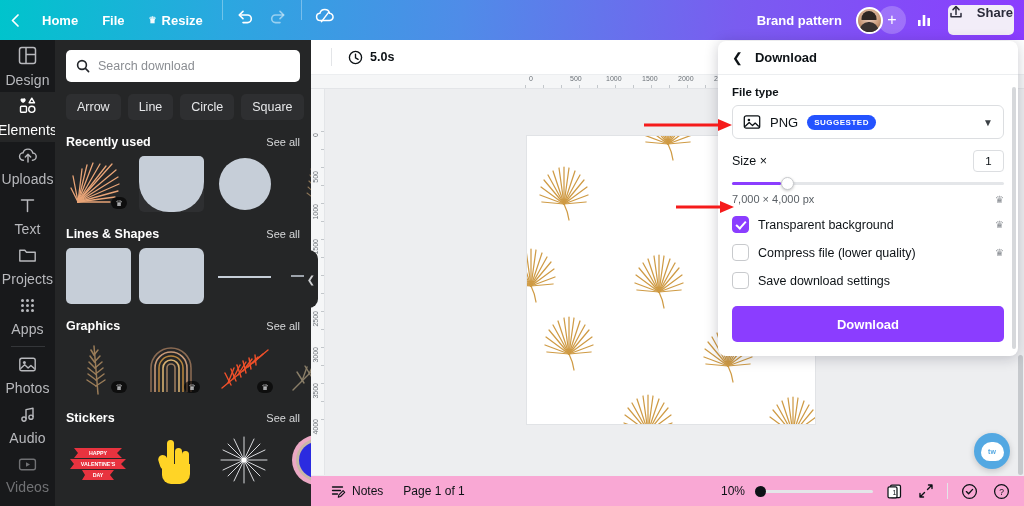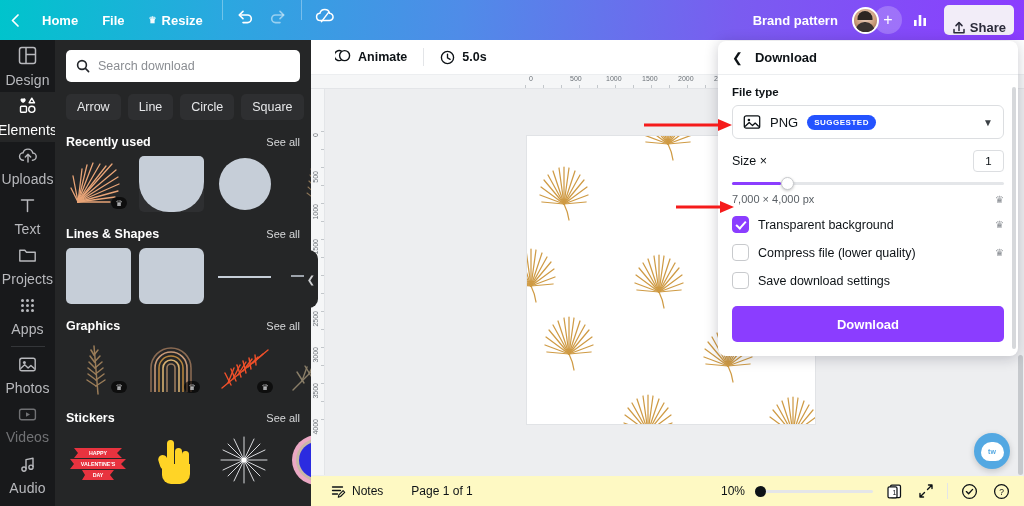--- a/index.html
+++ b/index.html
@@ -48,21 +48,21 @@
     content: ""; position: absolute; left: 50%; top: 12%; transform: translateX(-50%);
     width: 15px; height: 9px; border-radius: 8px 8px 0 0; background: #2e2622; z-index: 2;
   }
   .add-collab {
     width: 28px; height: 28px; border-radius: 50%; background: rgba(255,255,255,.22);
     margin-left: -7px; display: flex; align-items: center; justify-content: center;
     color: #fff; font-size: 16px; cursor: pointer;
   }
   .share-btn {
     background: #f2edf8; color: #2b2b3a; border-radius: 5px; height: 30px;
-    padding: 0 8px; display: flex; align-items: flex-end; gap: 4px;
+    padding: 0 1px; display: flex; align-items: flex-start; gap: 14px;
     font-size: 13px; font-weight: bold; cursor: pointer; margin-left: 6px;
   }
 
   
   .rail {
     position: absolute; left: 0; top: 40px; width: 55px; height: 466px;
     background: #18191b; display: flex; flex-direction: column; align-items: center;
     padding-top: 2px; overflow: hidden;
   }
   .rail-item {
@@ -170,22 +170,22 @@
     align-items: center; justify-content: center; font-size: 8px; color: #5a6066; cursor: pointer;
   }
   .edge-scroll {
     position: absolute; right: 1px; top: 315px; width: 5px; height: 120px;
     background: #c6c9cd; border-radius: 3px; cursor: pointer;
   }
 
   
   .bottombar {
     position: absolute; left: 311px; bottom: 0; width: 713px; height: 31px;
-    background: #fef9c3; display: flex; align-items: center; padding: 0 12px;
-    border-top: 1px solid #eceef0; gap: 12px;
+    background: #f9a8d4; display: flex; align-items: center; padding: 0 12px;
+    border-top: 1px solid #eceef0; gap: 4px;
   }
   .bb-item {
     display: flex; align-items: center; gap: 6px; font-size: 12px;
     color: #0d1216; cursor: pointer; padding: 0 8px; height: 24px; border-radius: 4px;
   }
   .bb-static { font-size: 12px; color: #0d1216; padding: 0 8px; }
   .bb-right { margin-left: auto; display: flex; align-items: center; gap: 10px; }
   .zoom-pct { font-size: 12px; color: #0d1216; }
   .zoom-slider { width: 118px; height: 3px; background: #e4e6e9; border-radius: 2px; position: relative; cursor: pointer; }
   .zoom-knob { position: absolute; left: 0; top: -4px; width: 11px; height: 11px; border-radius: 50%; background: #0d1216; }
@@ -405,38 +405,38 @@
     <div class="rail-item">
       <span>
         <svg width="19" height="17" viewBox="0 0 19 17">
             <rect x="1.8" y="2.3" width="15.4" height="12.4" rx="2" stroke="currentColor" stroke-width="1.4" fill="none"></rect>
             <circle cx="6.4" cy="6.6" r="1.5" fill="currentColor"></circle>
             <path d="M2.4 12.8l4.3-4 3.4 3.2 2.8-2.6 3.7 3.4" stroke="currentColor" stroke-width="1.4" fill="none" stroke-linejoin="round"></path>
           </svg>
       </span>
       <span class="rail-label">Photos</span>
     </div>
-    <div class="rail-item" style="opacity:.55">
-      <span>
-        <svg width="19" height="15" viewBox="0 0 19 15">
-            <rect x="1.6" y="2.2" width="15.8" height="10.6" rx="2" stroke="currentColor" stroke-width="1.4" fill="none"></rect>
-            <path d="M8 5.3l4 2.2-4 2.2z" fill="currentColor"></path>
-          </svg>
-      </span>
-      <span class="rail-label">Videos</span>
-    </div>
     <div class="rail-item">
       <span>
         <svg width="18" height="17" viewBox="0 0 18 17">
             <path d="M7 13V3.6l7-1.4V11" stroke="currentColor" stroke-width="1.4" fill="none" stroke-linejoin="round"></path>
             <circle cx="5" cy="13.1" r="2.1" stroke="currentColor" stroke-width="1.4" fill="none"></circle>
             <circle cx="12" cy="11.2" r="2.1" stroke="currentColor" stroke-width="1.4" fill="none"></circle>
           </svg>
       </span>
       <span class="rail-label">Audio</span>
+    </div>
+    <div class="rail-item" style="opacity:.55">
+      <span>
+        <svg width="19" height="15" viewBox="0 0 19 15">
+            <rect x="1.6" y="2.2" width="15.8" height="10.6" rx="2" stroke="currentColor" stroke-width="1.4" fill="none"></rect>
+            <path d="M8 5.3l4 2.2-4 2.2z" fill="currentColor"></path>
+          </svg>
+      </span>
+      <span class="rail-label">Videos</span>
     </div>
   </div>
 
   <div class="panel">
     <div class="search-wrap">
       <div class="search-box">
         <span>
           <svg width="14" height="14" viewBox="0 0 14 14" style="display:block">
               <circle cx="6" cy="6" r="4.4" stroke="#22252a" stroke-width="1.6" fill="none"></circle>
               <path d="M9.4 9.4l3.2 3.2" stroke="#22252a" stroke-width="1.6" stroke-linecap="round"></path>
@@ -673,29 +673,20 @@
         
       </div>
     </div>
   </div>
 
   <div class="panel-collapse">❮</div>
 
   <div class="editor">
 
     <div class="canvas-toolbar">
-      <div class="tb-item">
-        <span>
-          <svg width="16" height="16" viewBox="0 0 16 16" style="display:block">
-              <circle cx="9.6" cy="6.6" r="5" stroke="#0d1216" stroke-width="1.4" fill="none"></circle>
-              <path d="M6.6 2.2a5 5 0 100 8.8" stroke="#0d1216" stroke-width="1.4" fill="none"></path>
-            </svg>
-        </span>
-        <span>Animate</span>
-      </div>
       <div class="tb-div"></div>
       <div class="tb-item">
         <span>
           <svg width="15" height="15" viewBox="0 0 15 15" style="display:block">
               <circle cx="7.5" cy="7.5" r="6.1" stroke="#0d1216" stroke-width="1.35" fill="none"></circle>
               <path d="M7.5 4.1v3.7l2.6 1.6" stroke="#0d1216" stroke-width="1.35" fill="none" stroke-linecap="round"></path>
             </svg>
         </span>
         <span>5.0s</span>
       </div>

